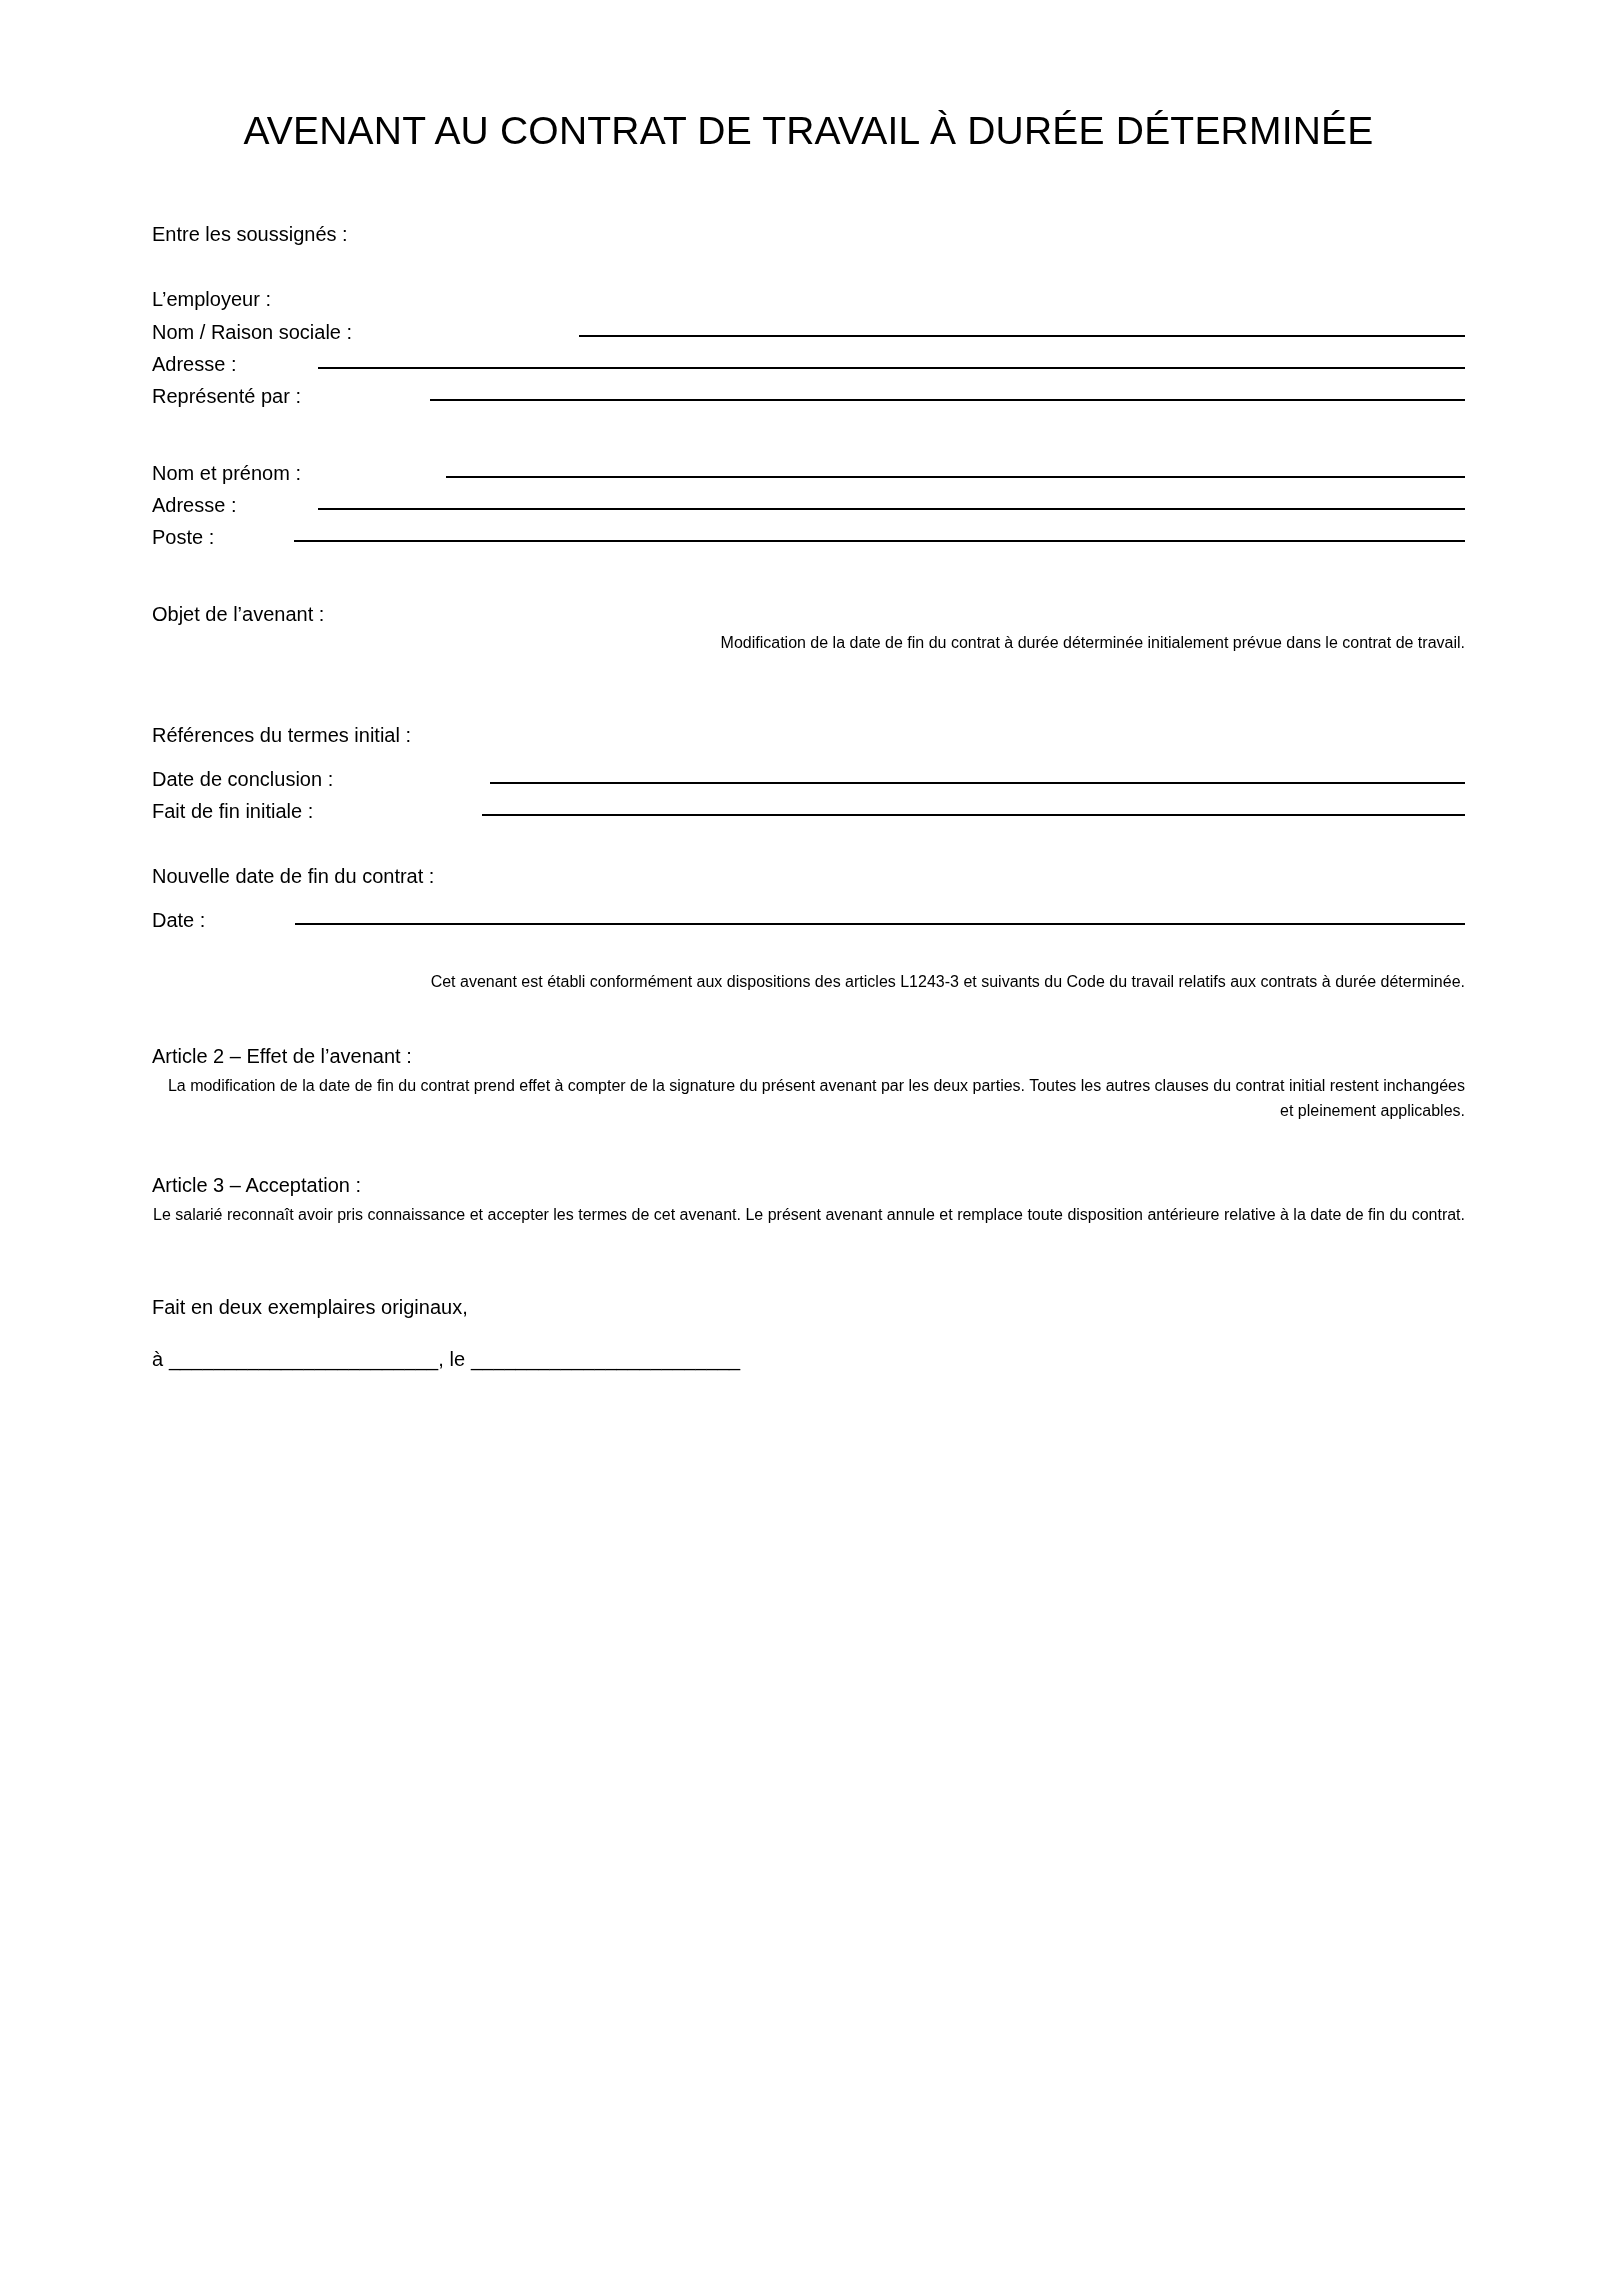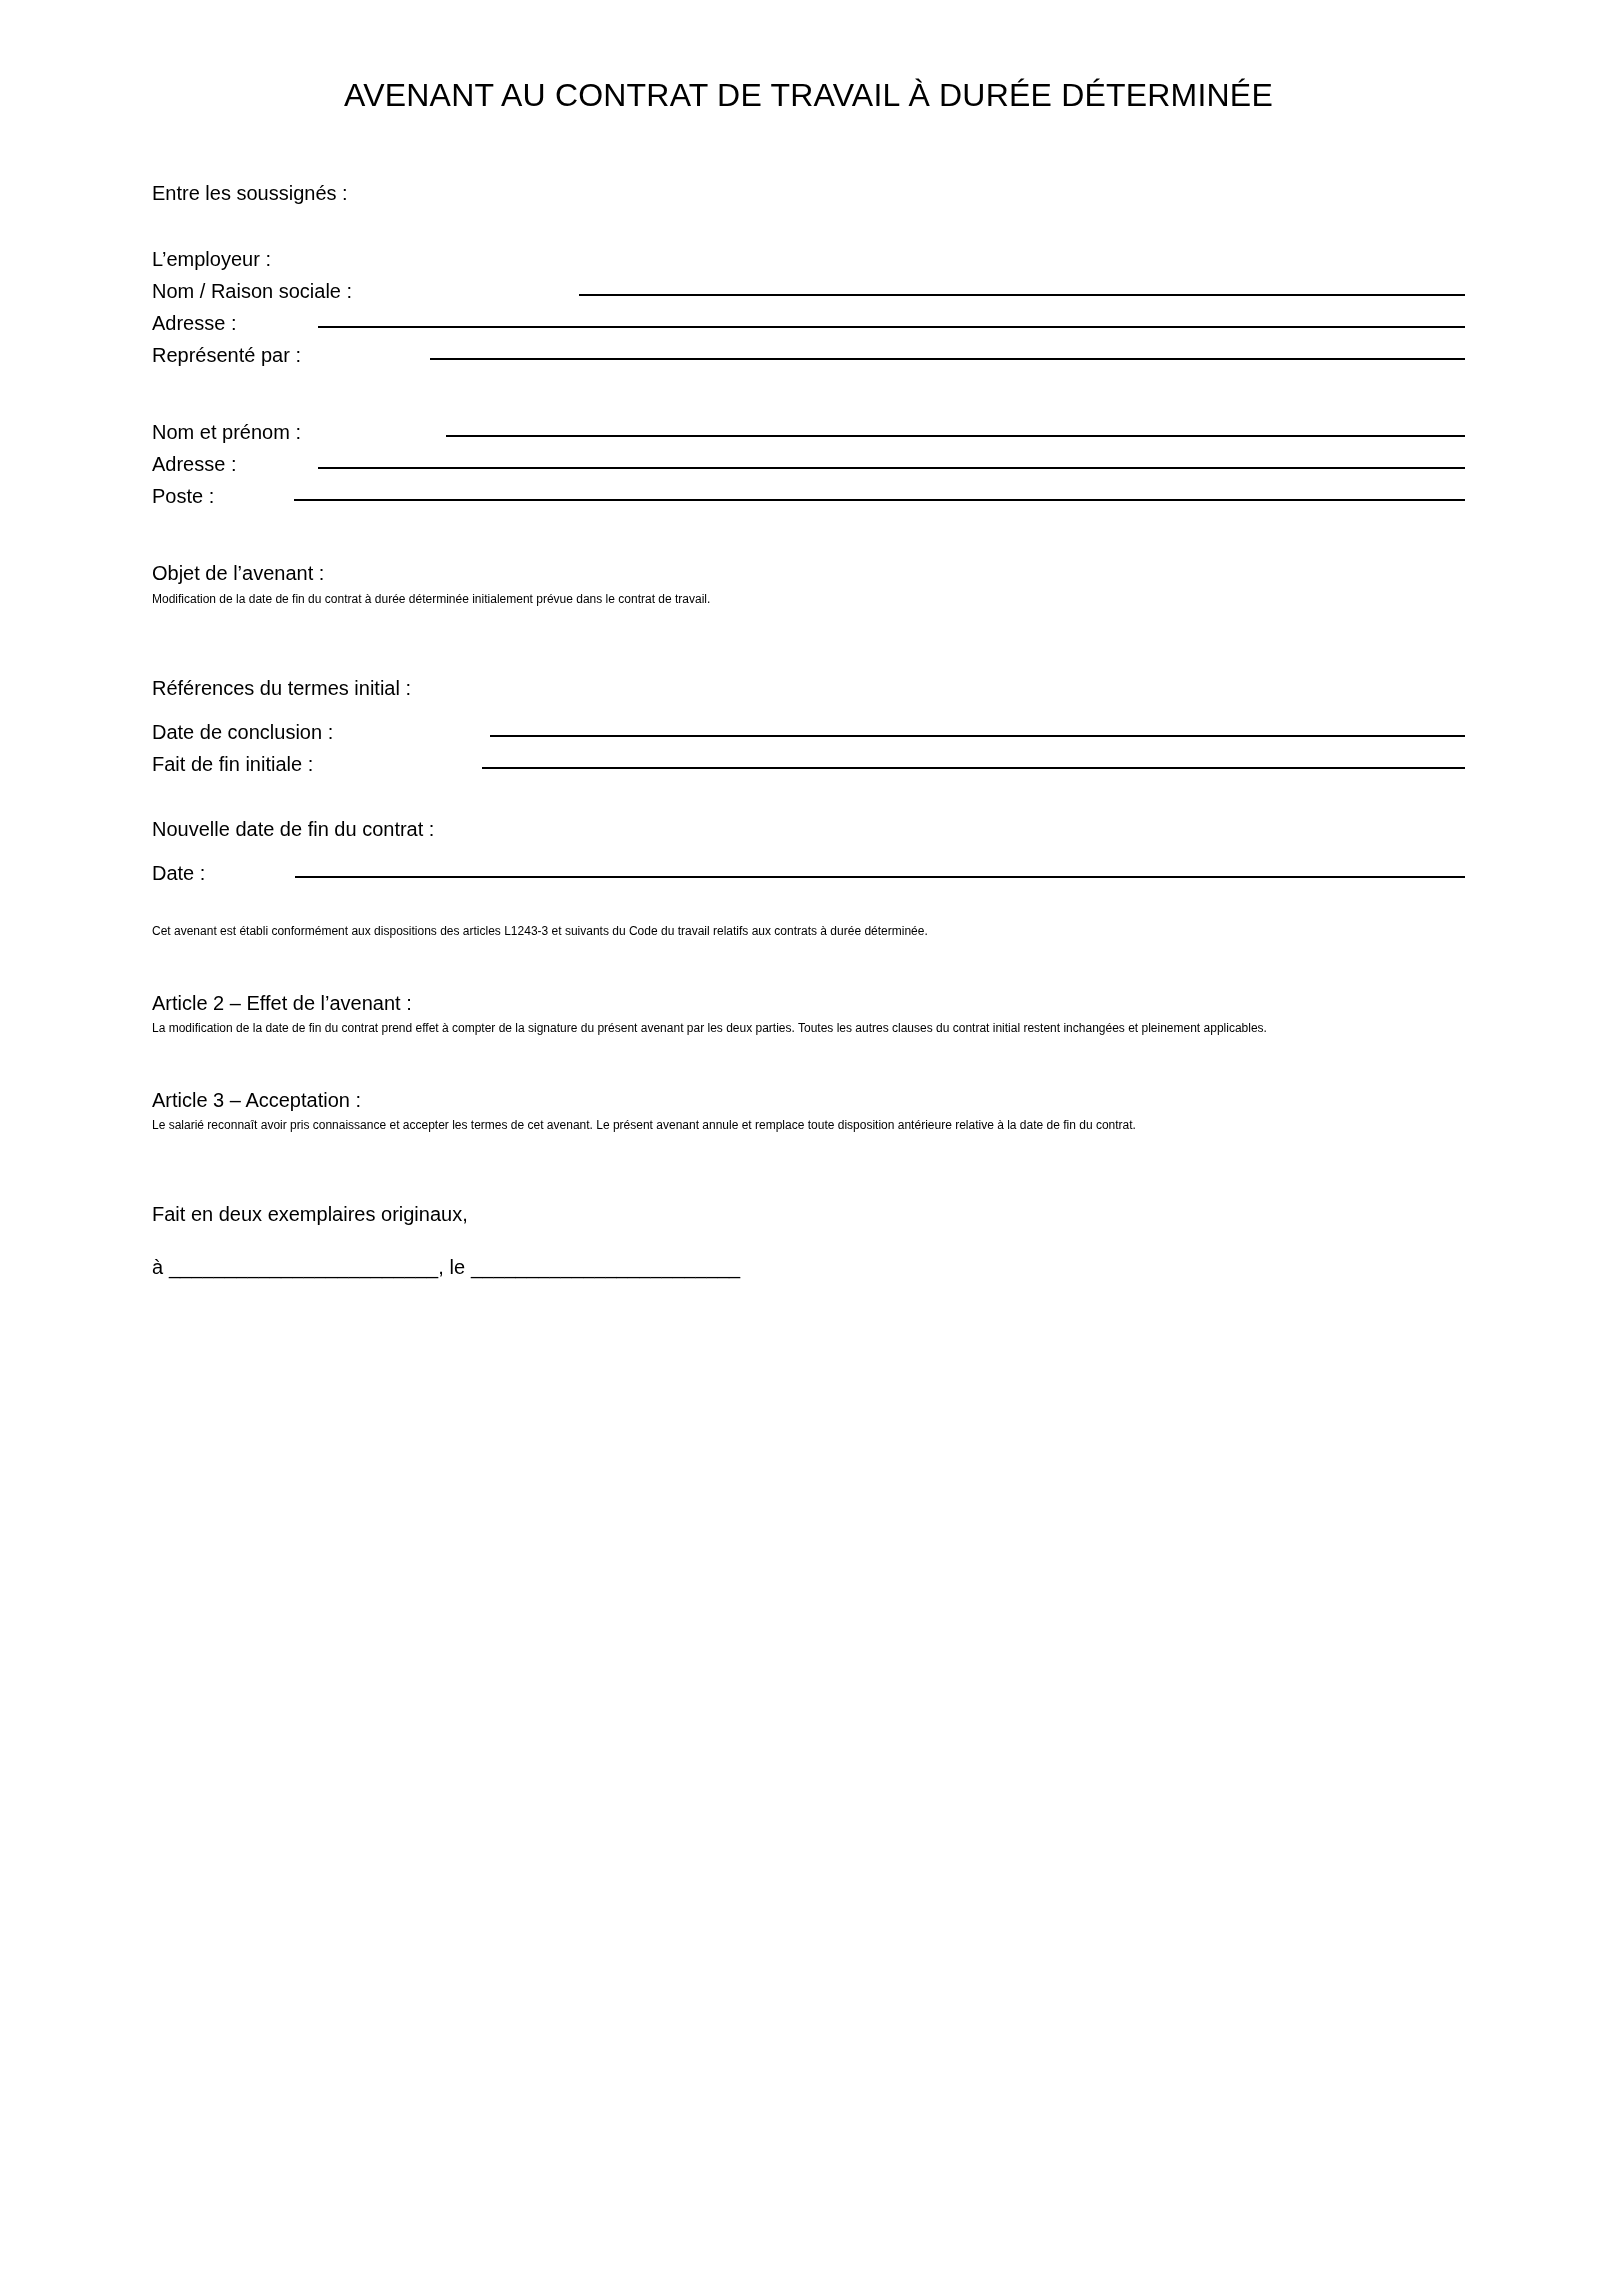--- a/index.html
+++ b/index.html
@@ -22,25 +22,25 @@
   }
   .doc {
     position: absolute;
     left: 152px;
     top: 0;
     width: 1313px;
   }
 
   .doc-title {
     text-align: center;
-    font-size: 32px;
+    font-size: 39px;
     font-weight: 400;
     letter-spacing: 0.2px;
     margin: 0;
-    padding-top: 76px;
+    padding-top: 108px;
     line-height: 1.2;
     white-space: nowrap;
   }
 
   .para {
     font-size: 20px;
     line-height: 1.62;
     margin: 0;
     font-weight: 400;
   }
@@ -73,23 +73,24 @@
   .field-gap { flex: 0 0 auto; }
 
   .sig-line {
     font-size: 20px;
     line-height: 1.62;
     letter-spacing: 0.1px;
     white-space: pre;
   }
 
   .block-text {
-    font-size: 12px;
+    font-size: 16px;
     line-height: 1.62;
     max-width: 1313px;
+    text-align: right;
   }
 </style>
 </head>
 <body>
 
 <div class="page">
   <div class="doc">
 
     <h1 class="doc-title">AVENANT AU CONTRAT DE TRAVAIL À DURÉE DÉTERMINÉE</h1>
 

